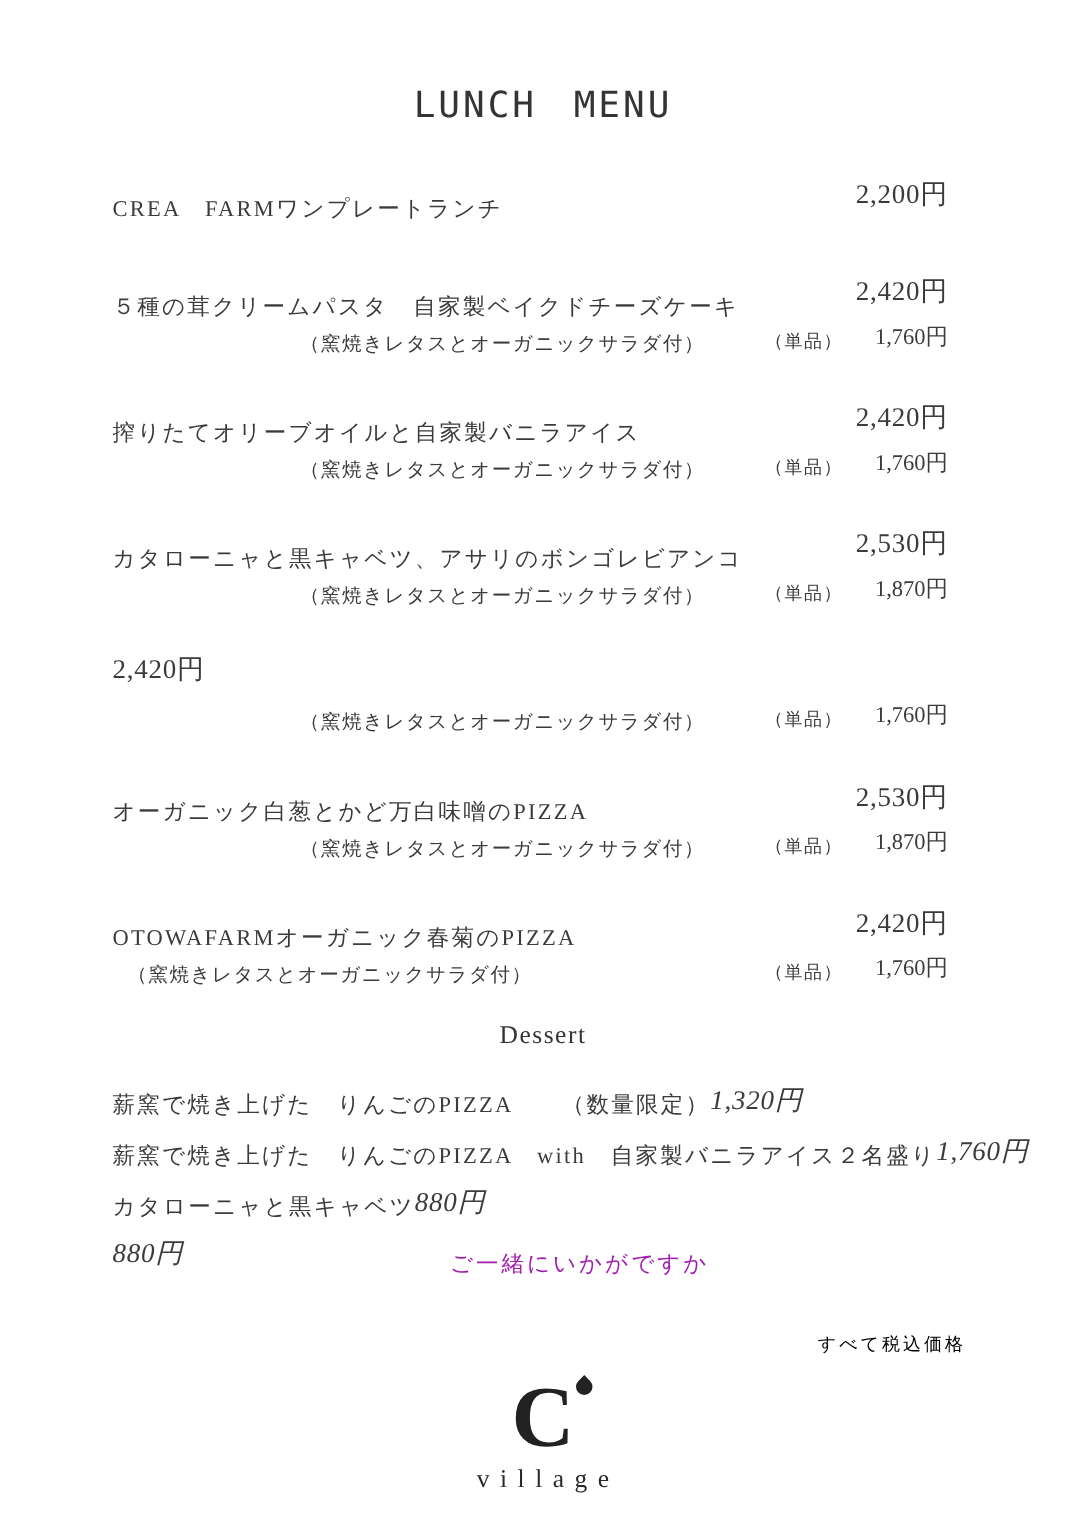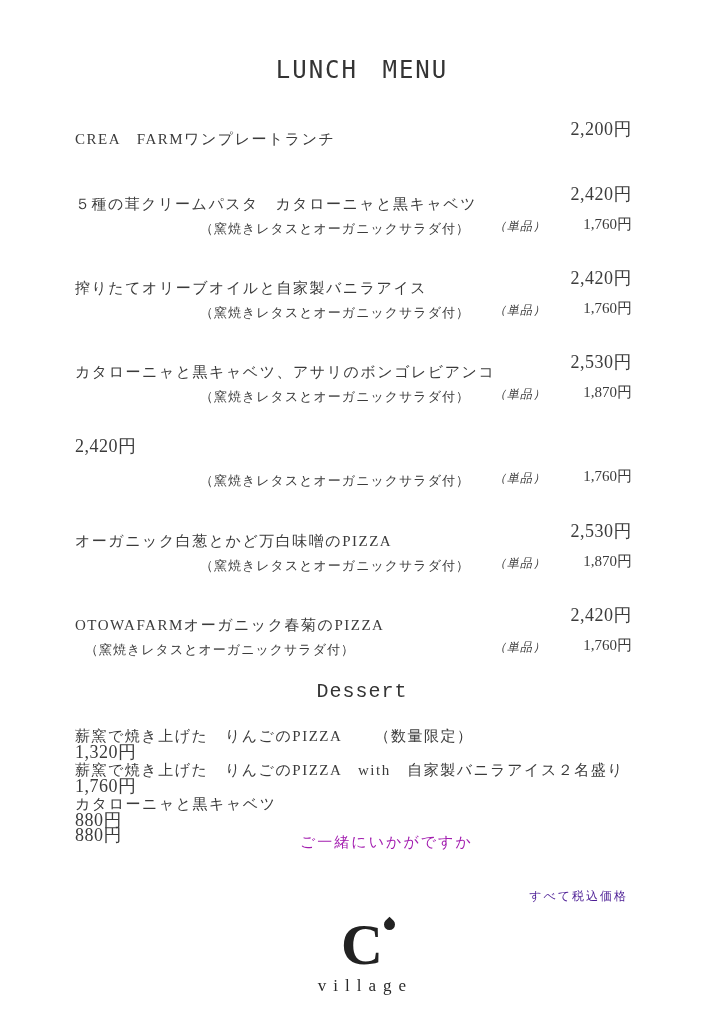--- a/index.html
+++ b/index.html
@@ -39,83 +39,80 @@
     white-space: nowrap;
   }
   .price {
     font-size: 18px;
     letter-spacing: 0.5px;
     transform: translateY(-8px);
     white-space: nowrap;
   }
   .row2 {
     display: flex;
-    align-items: center;
+    align-items: flex-end;
     margin-top: 5px;
   }
   .note {
     margin-left: 125px;
     font-size: 13px;
     letter-spacing: 1px;
     white-space: nowrap;
   }
   .item.note-flush .note { margin-left: 10px; }
   .spacer { flex: 1; }
   .tanpin {
     font-size: 12px;
     letter-spacing: 1px;
-    margin-right: 16px;
     transform: translateY(-2px);
     white-space: nowrap;
-    font-style: italic;
   }
   .tanpin-price {
     font-size: 15px;
     min-width: 70px;
     text-align: right;
     transform: translateY(-4px);
     white-space: nowrap;
   }
   .dessert-heading {
     position: absolute;
     top: 680px; left: 0; right: 0;
     text-align: center;
-    font-family: Liberation Mono, monospace;
-    font-size: 20px;
+    font-family: Liberation Serif, serif;
+    font-size: 17px;
     letter-spacing: 1px;
     color: #343434;
   }
   .dessert-item {
     position: absolute;
     left: 75px;
     right: 92px;
     display: flex;
     justify-content: flex-start;
     align-items: flex-start;
-    flex-direction: column;
-  }
-  .dessert-item .price { transform: translateY(-6px); }
+  }
+  .dessert-item .price { transform: translateY(-6px); font-style: italic; }
   .watermark {
     position: absolute;
     left: 300px;
     top: 833px;
     font-size: 15px;
     letter-spacing: 2px;
     color: #a21caf;
     z-index: 0;
     white-space: nowrap;
   }
   .item, .dessert-item, .tax-note { z-index: 1; }
   .tax-note {
     position: absolute;
     top: 888px;
-    right: 96px;
+    right: 80px;
     font-size: 12px;
     letter-spacing: 2px;
-    color: #4c1d95;
+    color: #000000;
     margin-left: 24px;
   }
   .logo {
     position: absolute;
     top: 916px; left: 0; right: 0;
     text-align: center;
   }
   .logo-c-wrap {
     position: relative;
     display: inline-block;
@@ -156,21 +153,21 @@
 
   <div class="item" style="top:125px">
     <div class="row1">
       <span class="name">CREA　FARMワンプレートランチ</span>
       <span class="price">2,200円</span>
     </div>
   </div>
 
   <div class="item" style="top:190px">
     <div class="row1">
-      <span class="name">５種の茸クリームパスタ　カタローニャと黒キャベツ</span>
+      <span class="name">５種の茸クリームパスタ　自家製ベイクドチーズケーキ</span>
       <span class="price">2,420円</span>
     </div>
     <div class="row2">
       <span class="note">（窯焼きレタスとオーガニックサラダ付）</span>
       <span class="spacer"></span>
       <span class="tanpin">（単品）</span>
       <span class="tanpin-price">1,760円</span>
     </div>
   </div>
 

